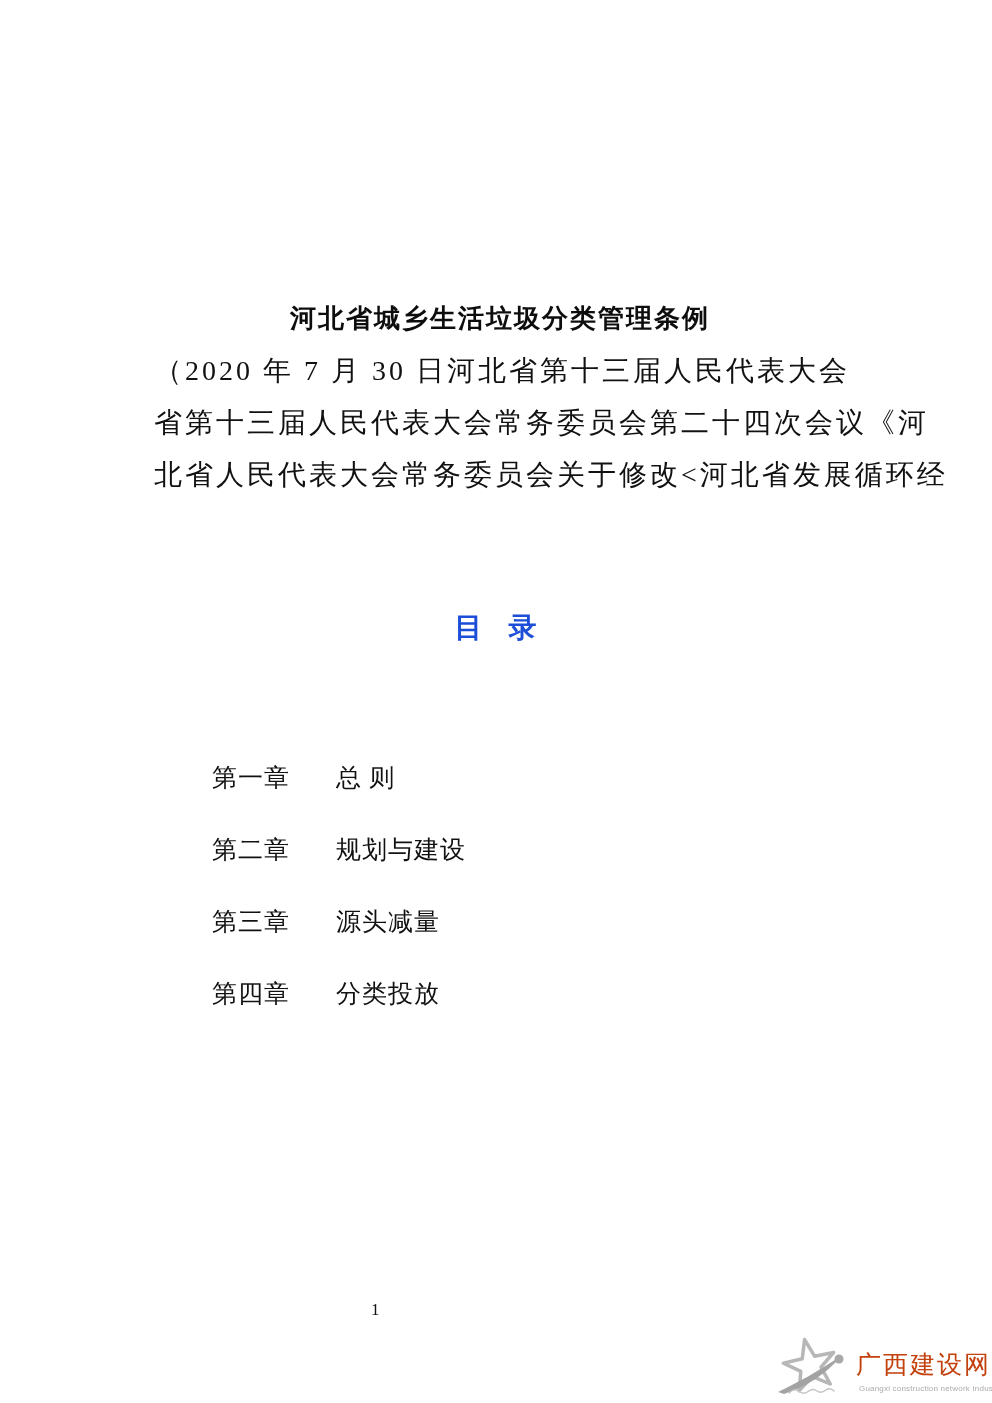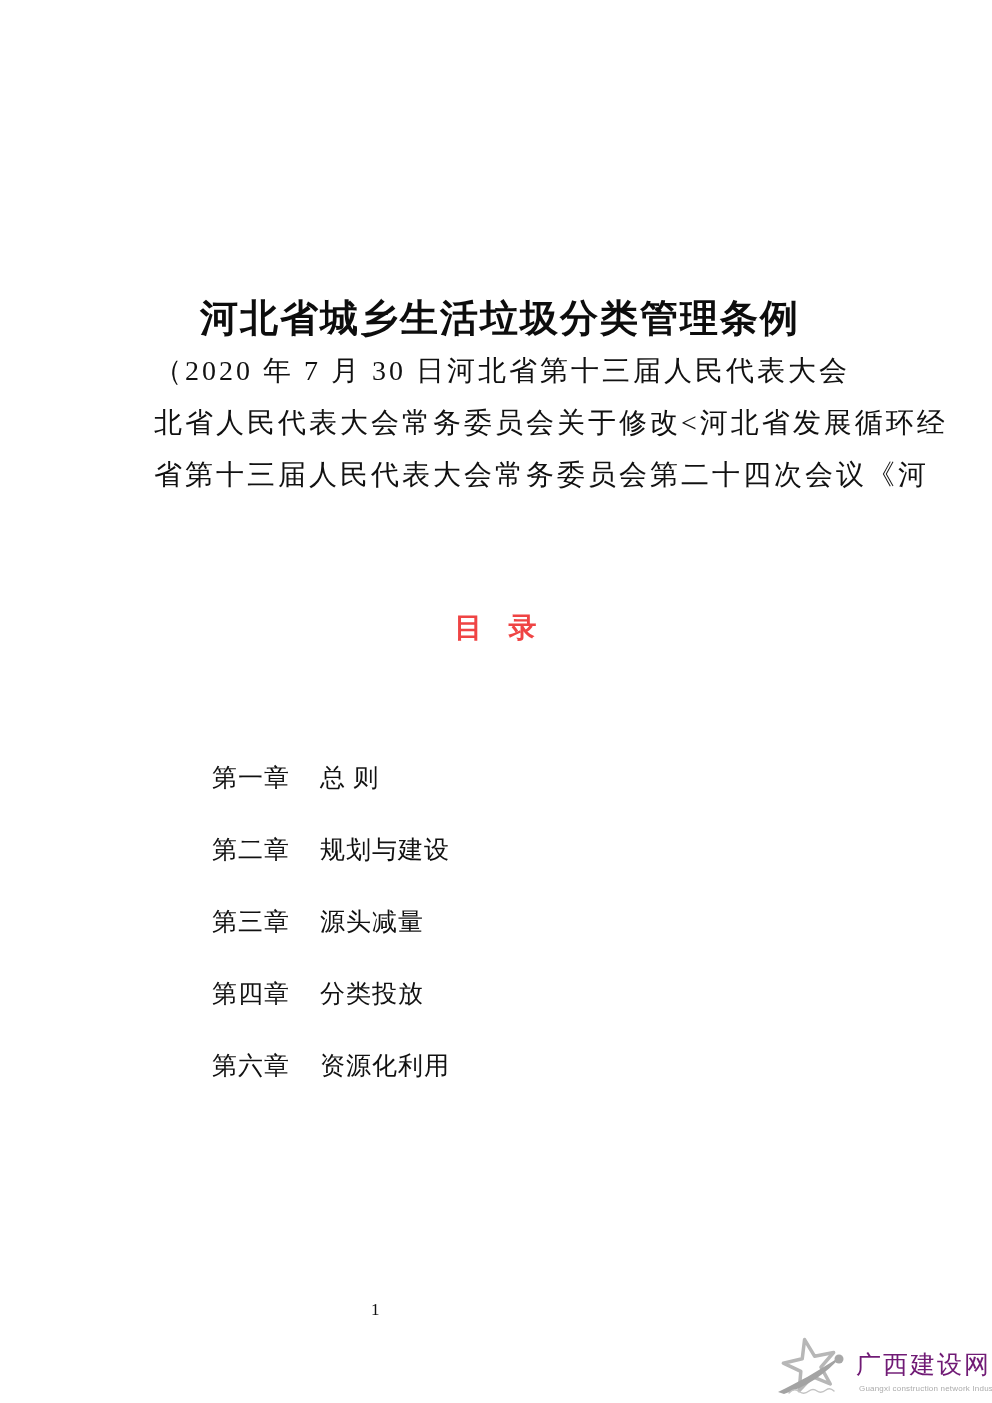--- a/index.html
+++ b/index.html
@@ -12,21 +12,21 @@
     overflow: hidden;
     color: #111111;
     font-family: "Liberation Serif", serif;
   }
   .doc {
     padding: 297px 146px 0 154px; 
   }
   .doc-title {
     font-family: "Liberation Sans", sans-serif;
     font-weight: 700;
-    font-size: 38px;
+    font-size: 26px;
     line-height: 42px;
     letter-spacing: 2px;
     text-align: center;
     color: #0d0d0d;
   }
   .preamble {
     margin-top: 6px;
     text-align: center;
   }
   .preamble-line {
@@ -37,35 +37,35 @@
     white-space: nowrap;
   }
   .toc-heading {
     margin-top: 106px;
     font-family: "Liberation Sans", sans-serif;
     font-weight: 700;
     font-size: 28px;
     line-height: 42px;
     letter-spacing: 9px;
     text-align: center;
-    color: #ef4444;
+    color: #1d4ed8;
   }
   .toc-list {
     margin-top: 21px;
   }
   .toc-item {
     height: 72px;
     line-height: 72px;
     font-size: 25px;
     letter-spacing: 1px;
     text-align: left;
     white-space: pre;
   }
   .toc-chapter-title {
-    margin-left: 30px;
+    margin-left: 46px;
   }
   .page-number {
     position: absolute;
     left: 371px;
     top: 1300px;
     font-size: 17px;
     line-height: 20px;
     color: #111111;
   }
   .watermark {
@@ -80,21 +80,21 @@
     left: 0;
     top: 2px;
   }
   .watermark-name {
     position: absolute;
     left: 81px;
     top: 17px;
     font-size: 25px;
     line-height: 28px;
     letter-spacing: 2px;
-    color: #701a75;
+    color: #c2410c;
     white-space: nowrap;
   }
   .watermark-name-en {
     position: absolute;
     left: 84px;
     top: 50px;
     font-family: "Liberation Sans", sans-serif;
     font-size: 8px;
     line-height: 10px;
     letter-spacing: 0.2px;
@@ -106,22 +106,22 @@
 <body>
 
 <div class="page">
 
   <div class="doc">
 
     <h1 class="doc-title">河北省城乡生活垃圾分类管理条例</h1>
 
     <div class="preamble">
       <div class="preamble-line">（2020 年 7 月 30 日河北省第十三届人民代表大会</div>
+      <div class="preamble-line">省第十三届人民代表大会常务委员会第二十四次会议《河</div>
       <div class="preamble-line">北省人民代表大会常务委员会关于修改&lt;河北省发展循环经</div>
-      <div class="preamble-line">省第十三届人民代表大会常务委员会第二十四次会议《河</div>
     </div>
 
     <div class="toc-heading">目 录</div>
 
     <div class="toc-list">
 
       <div class="toc-item">
         <span>第一章</span><span class="toc-chapter-title">总 则</span>
       </div>
 
@@ -131,23 +131,20 @@
 
       <div class="toc-item">
         <span>第三章</span><span class="toc-chapter-title">源头减量</span>
       </div>
 
       <div class="toc-item">
         <span>第四章</span><span class="toc-chapter-title">分类投放</span>
       </div>
 
 
-      <div class="toc-item">
-        <span>第六章</span><span class="toc-chapter-title">资源化利用</span>
-      </div>
 
     </div>
   </div>
 
   <div class="page-number">1</div>
 
   <div class="watermark">
     <svg class="watermark-logo" width="92" height="64" viewBox="0 0 92 64" xmlns="http://www.w3.org/2000/svg">
 
       <g transform="rotate(-12 35 29)">

